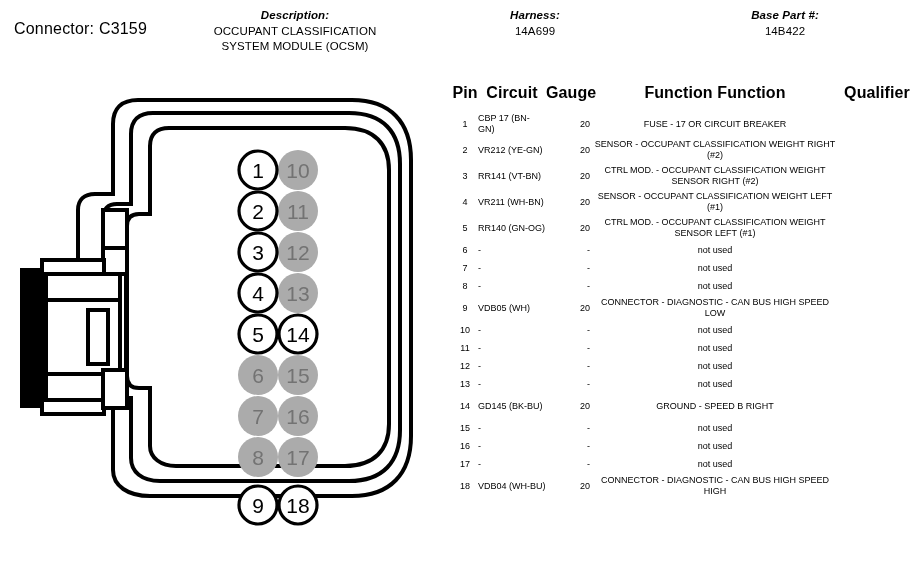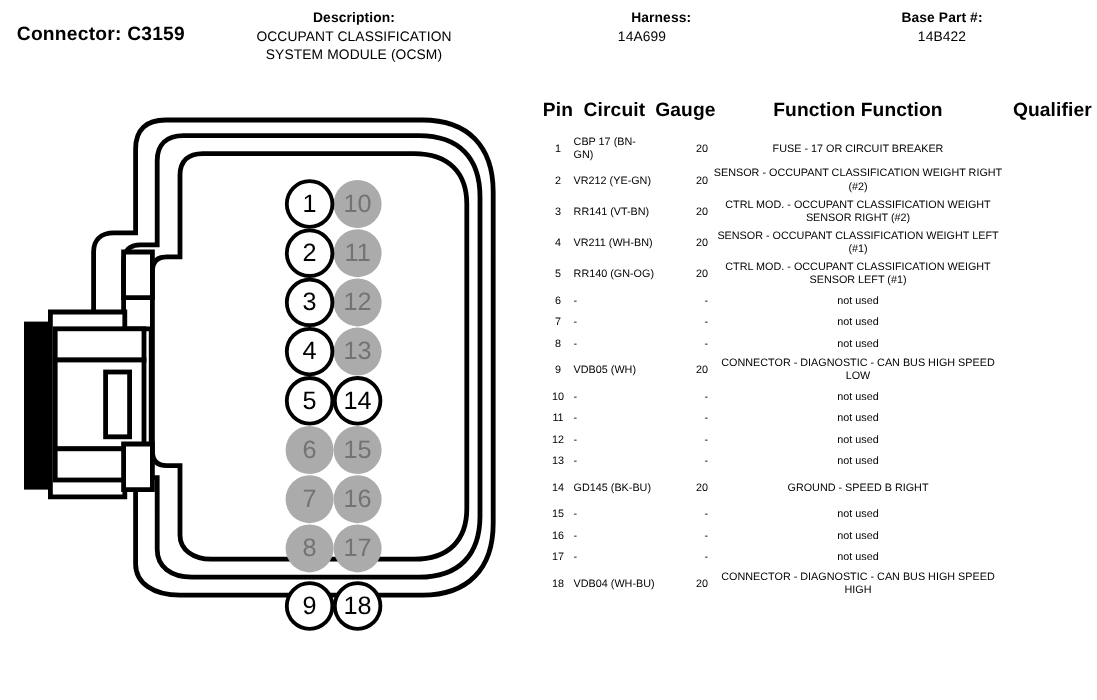--- a/index.html
+++ b/index.html
@@ -19,45 +19,46 @@
   
   #header-band { position: absolute; left: 0; top: 0; width: 914px; height: 78px; }
 
   .hdr-label {
     position: absolute;
     font-size: 11.5px;
     font-weight: bold;
     text-align: center;
     white-space: nowrap;
     letter-spacing: 0.1px;
+    font-style: italic;
   }
   .hdr-value {
     position: absolute;
     font-size: 11.5px;
     font-weight: normal;
     text-align: center;
     white-space: nowrap;
     letter-spacing: 0.1px;
   }
 
   #connector-title {
     position: absolute;
     left: 14px;
     top: 20px;
     font-size: 16px;
-    font-weight: bold;
+    font-weight: normal;
     white-space: nowrap;
     letter-spacing: 0.2px;
   }
 
   #desc-label  { left: 195px; top: 9px;  width: 200px; }
   #desc-line1  { left: 175px; top: 25px; width: 240px; }
   #desc-line2  { left: 175px; top: 40px; width: 240px; }
 
-  #harness-label { left: 471px; top: 9px;  width: 160px; }
+  #harness-label { left: 455px; top: 9px;  width: 160px; }
   #harness-value { left: 455px; top: 25px; width: 160px; }
 
   #basepart-label { left: 705px; top: 9px;  width: 160px; }
   #basepart-value { left: 705px; top: 25px; width: 160px; }
 
   
   #connector-figure {
     position: absolute;
     left: 0;
     top: 78px;

